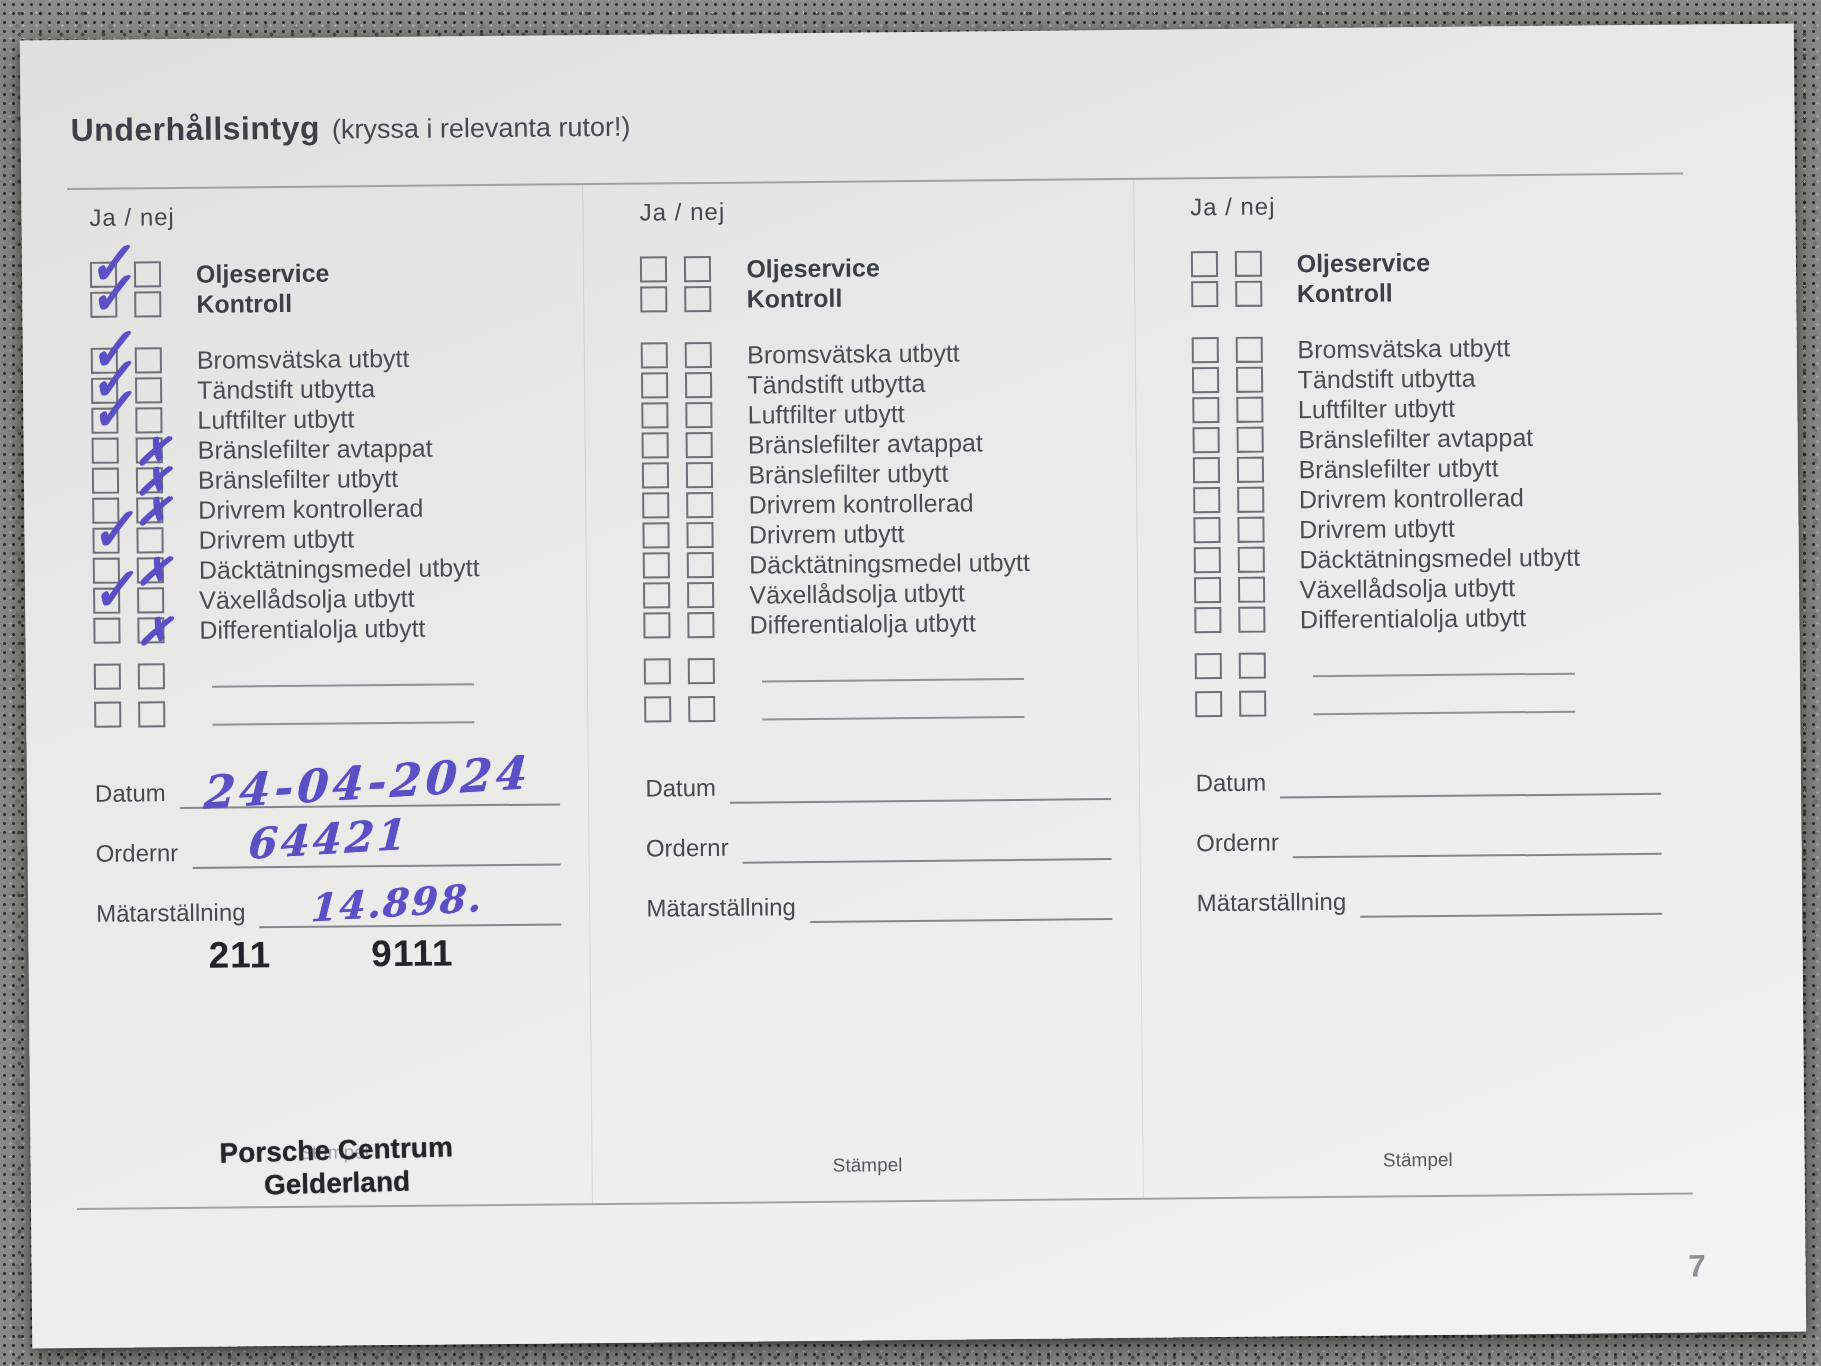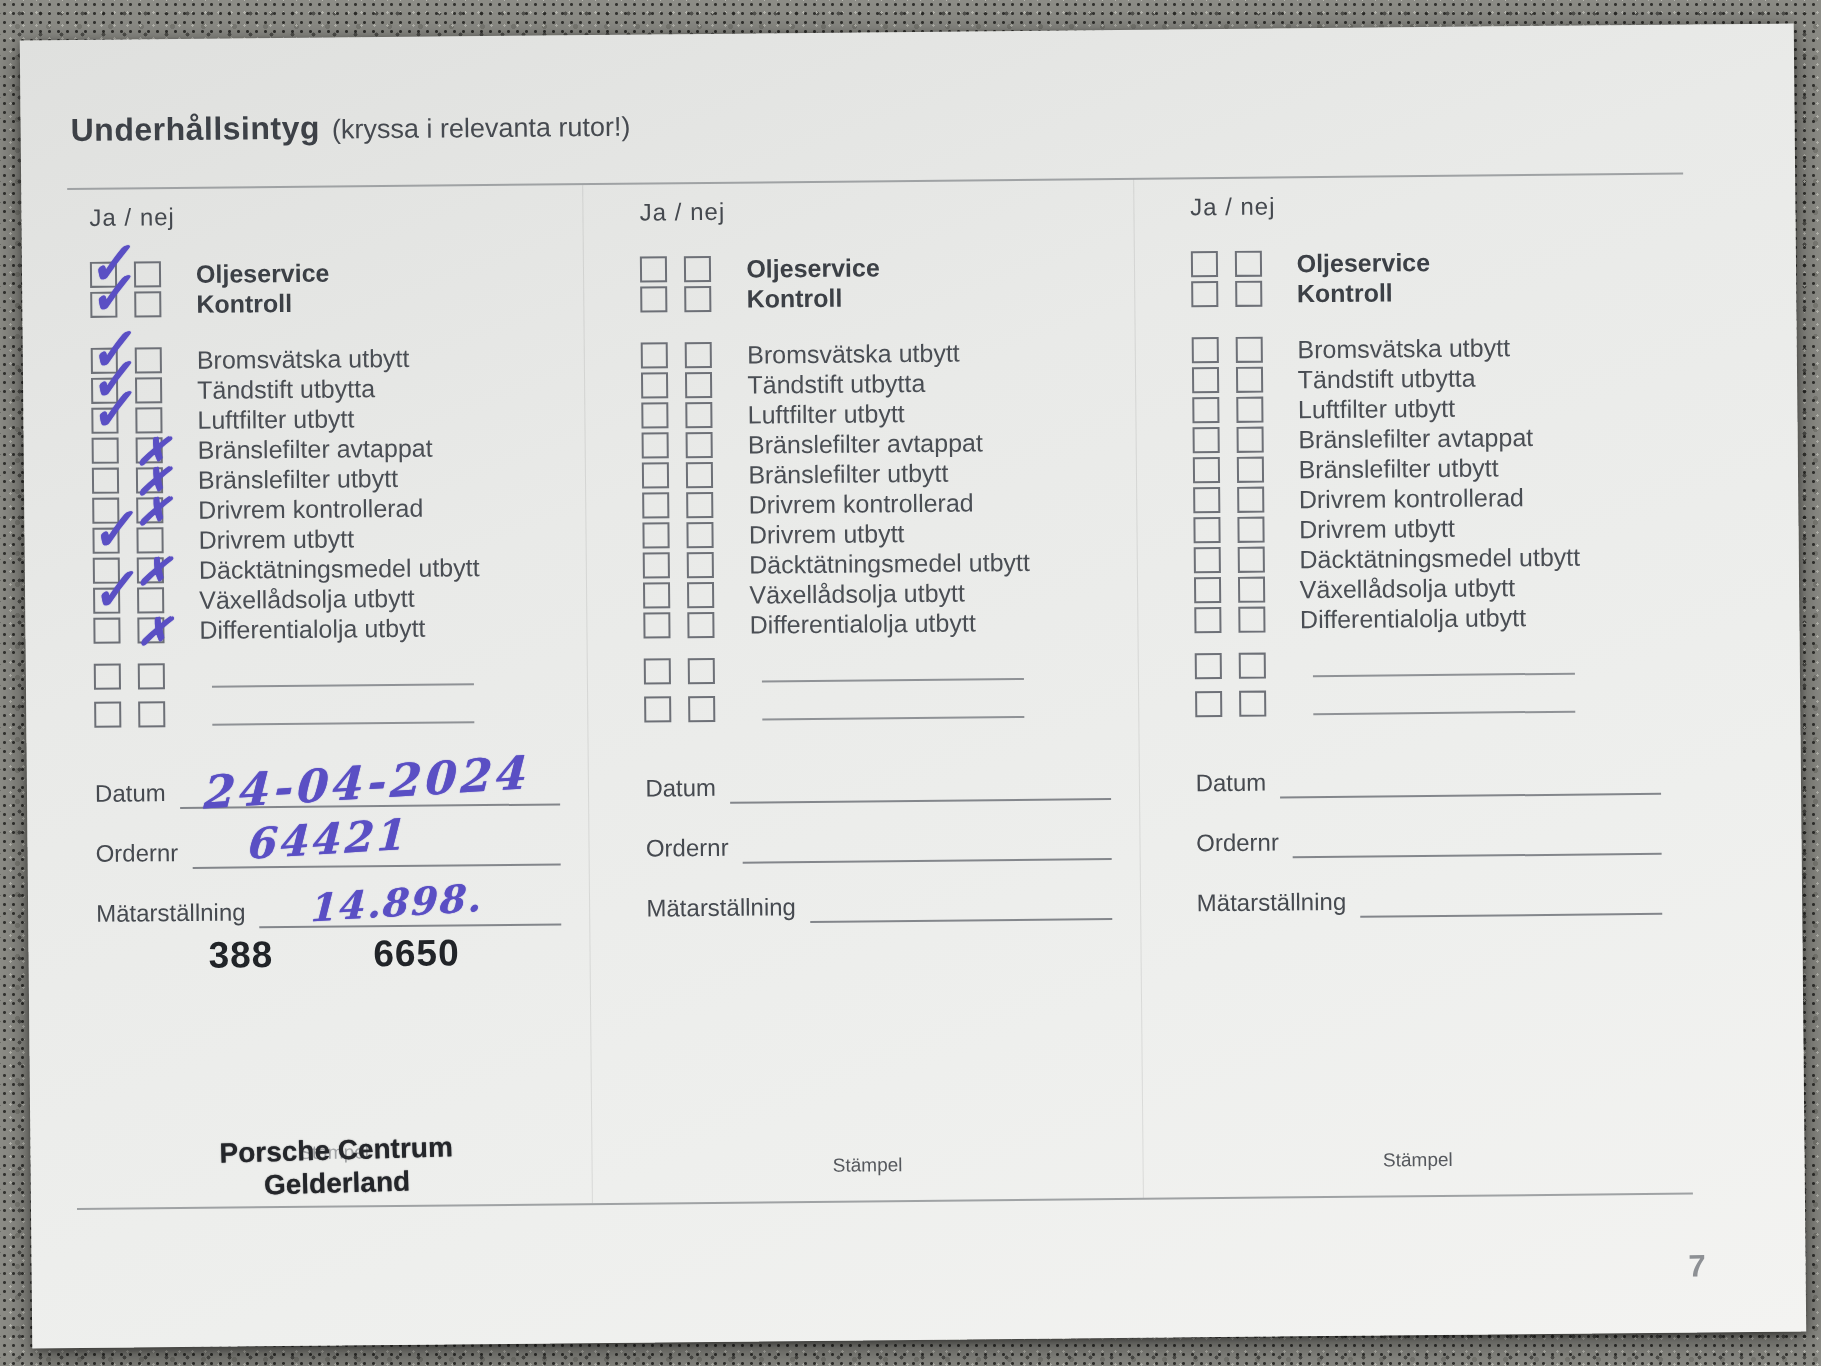--- a/index.html
+++ b/index.html
@@ -213,22 +213,22 @@
               </span>
             </div>
             <div class="field">
               <span class="field-label">Mätarställning</span>
               <span class="field-line">
                 <span class="hand meter">14.898.</span>
               </span>
             </div>
           </div>
           <div class="meter-digits">
-            <span class="meter-digit">388</span>
-            <span class="meter-digit">6650</span>
+            <span class="meter-digit">211</span>
+            <span class="meter-digit">9111</span>
           </div>
           <div class="stampel ghost">Stämpel</div>
           <div class="stamp">
             <div>Porsche Centrum</div>
             <div>Gelderland</div>
           </div>
         </div>
         <div class="col c2">
           <div class="janej">Ja / nej</div>
           <div class="svc-group">

